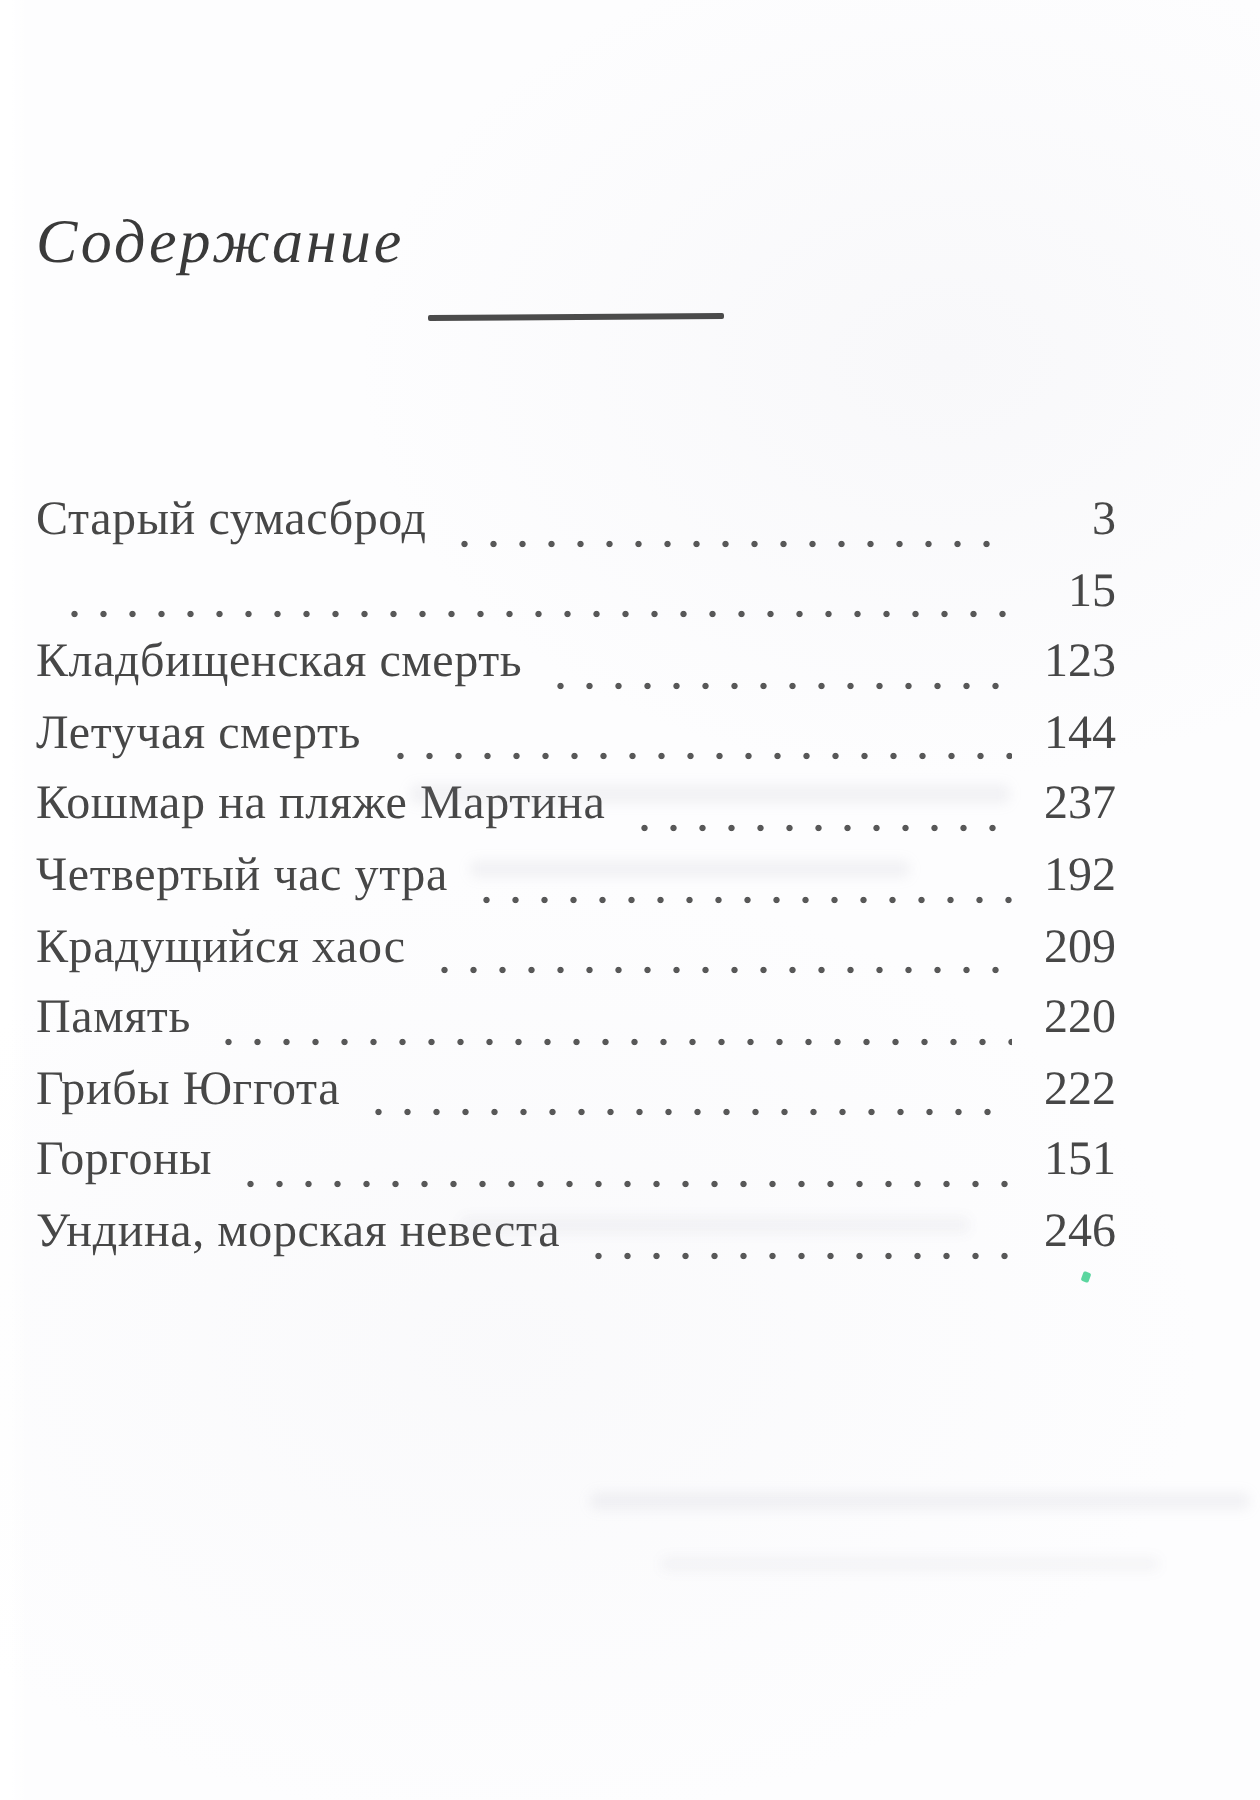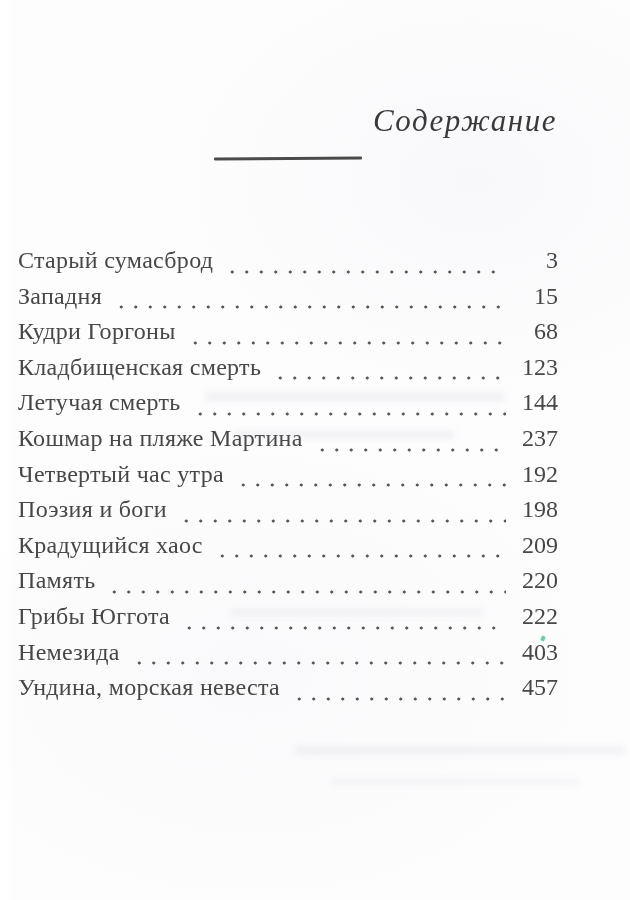--- a/index.html
+++ b/index.html
@@ -27,21 +27,21 @@
   .scan-tint {
     position: absolute; inset: 0;
     background:
       radial-gradient(420px 300px at 75% 20%, rgba(225,225,232,0.18), rgba(0,0,0,0) 70%),
       radial-gradient(500px 340px at 40% 75%, rgba(228,228,234,0.14), rgba(0,0,0,0) 70%);
     pointer-events: none;
   }
   .page-title {
     position: absolute;
     top: 103px; left: 18px; width: 539px;
-    text-align: right;
+    text-align: left;
     font-style: italic;
     font-weight: normal;
     font-size: 31px;
     letter-spacing: 1.5px;
     color: var(--title-color);
   }
   .title-rule {
     position: absolute;
     top: 157px; left: 214px;
     width: 148px; height: 2.5px;
@@ -113,28 +113,22 @@
 <h1 class="page-title">Содержание</h1>
 <div class="title-rule"></div>
 
 <ul class="toc">
   <li class="toc-row">
     <span class="toc-title">Старый сумасброд</span>
     <span class="leader"></span>
     <span class="toc-page">3</span>
   </li>
   <li class="toc-row">
-    <span class="toc-title">Западня</span>
     <span class="leader"></span>
     <span class="toc-page">15</span>
-  </li>
-  <li class="toc-row">
-    <span class="toc-title">Кудри Горгоны</span>
-    <span class="leader"></span>
-    <span class="toc-page">68</span>
   </li>
   <li class="toc-row">
     <span class="toc-title">Кладбищенская смерть</span>
     <span class="leader"></span>
     <span class="toc-page">123</span>
   </li>
   <li class="toc-row">
     <span class="toc-title">Летучая смерть</span>
     <span class="leader"></span>
     <span class="toc-page">144</span>
@@ -143,48 +137,43 @@
     <span class="toc-title">Кошмар на пляже Мартина</span>
     <span class="leader"></span>
     <span class="toc-page">237</span>
   </li>
   <li class="toc-row">
     <span class="toc-title">Четвертый час утра</span>
     <span class="leader"></span>
     <span class="toc-page">192</span>
   </li>
   <li class="toc-row">
-    <span class="toc-title">Поэзия и боги</span>
-    <span class="leader"></span>
-    <span class="toc-page">198</span>
-  </li>
-  <li class="toc-row">
     <span class="toc-title">Крадущийся хаос</span>
     <span class="leader"></span>
     <span class="toc-page">209</span>
   </li>
   <li class="toc-row">
     <span class="toc-title">Память</span>
     <span class="leader"></span>
     <span class="toc-page">220</span>
   </li>
   <li class="toc-row">
     <span class="toc-title">Грибы Юггота</span>
     <span class="leader"></span>
     <span class="toc-page">222</span>
   </li>
   <li class="toc-row">
-    <span class="toc-title">Немезида</span>
+    <span class="toc-title">Горгоны</span>
     <span class="leader"></span>
-    <span class="toc-page">403</span>
+    <span class="toc-page">151</span>
   </li>
   <li class="toc-row">
     <span class="toc-title">Ундина, морская невеста</span>
     <span class="leader"></span>
-    <span class="toc-page">457</span>
+    <span class="toc-page">246</span>
   </li>
 </ul>
 
 <div class="ghost g1"></div>
 <div class="ghost g2"></div>
 <div class="ghost g3"></div>
 <div class="ghost g4"></div>
 <div class="ghost g5"></div>
 <div class="green-speck"></div>
 

